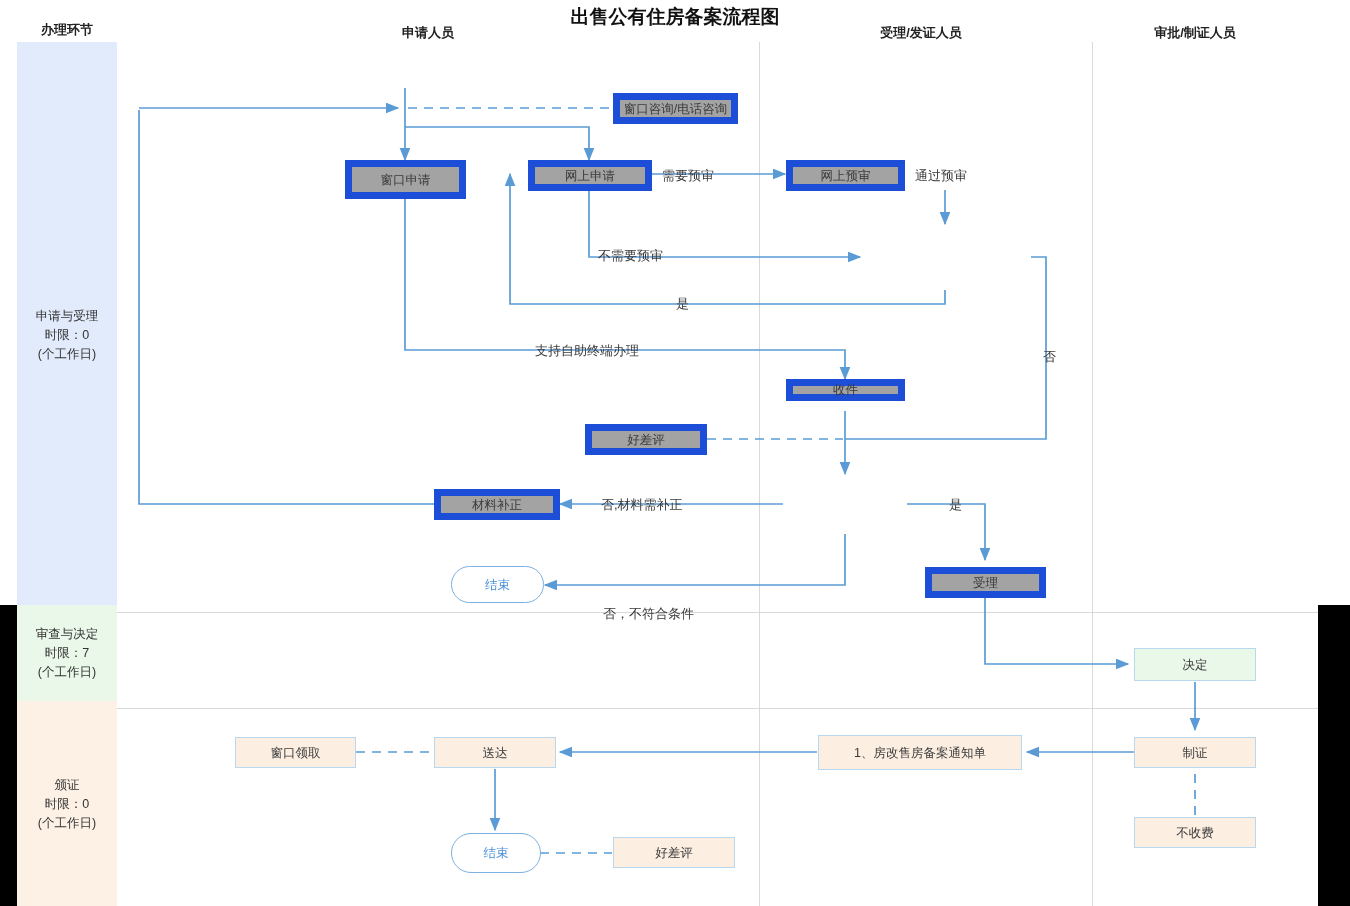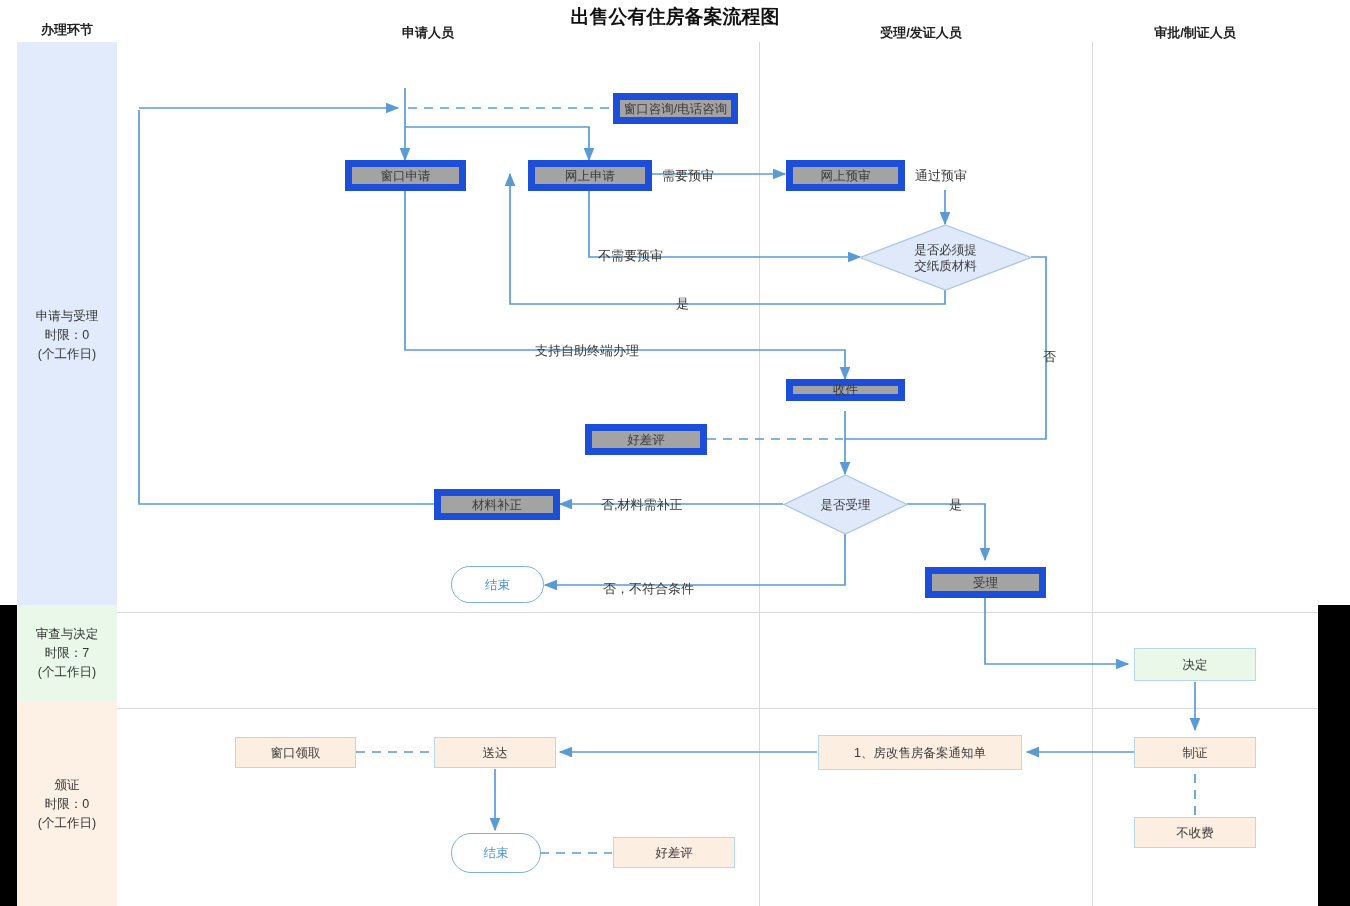--- a/index.html
+++ b/index.html
@@ -158,58 +158,45 @@
 
       <path d="M1195,774 L1195,815" stroke-dasharray="9 7"></path>
     </g>
   </svg>
 
 
   <div class="node blue" style="left:613px;top:93px;width:125px;height:31px;">
     <span>窗口咨询/电话咨询</span>
   </div>
 
-  <div class="node blue" style="left:345px;top:160px;width:121px;height:31px;">
+  <div class="node blue" style="left:345px;top:160px;width:121px;height:39px;">
     <span>窗口申请</span>
   </div>
 
   <div class="node blue" style="left:528px;top:160px;width:124px;height:31px;">
     <span>网上申请</span>
   </div>
 
   <div class="node blue" style="left:786px;top:160px;width:119px;height:31px;">
     <span>网上预审</span>
   </div>
 
-  <div class="node diamond" style="left:859px;top:224px;width:173px;height:67px;">
-    <svg width="173" height="67" viewBox="0 0 173 67" xmlns="http://www.w3.org/2000/svg">
-      <polygon points="86.5,1 172,33.5 86.5,66 1,33.5" fill="#dfe9fa" stroke="#a8c6ea" stroke-width="1.3"></polygon>
-    </svg>
-    <span class="dlabel" style="white-space:pre-line;">是否必须提
-交纸质材料</span>
-  </div>
 
   <div class="node blue" style="left:786px;top:379px;width:119px;height:22px;">
     <span>收件</span>
   </div>
 
   <div class="node blue" style="left:585px;top:424px;width:122px;height:31px;">
     <span>好差评</span>
   </div>
 
   <div class="node blue" style="left:434px;top:489px;width:126px;height:31px;">
     <span>材料补正</span>
   </div>
 
-  <div class="node diamond" style="left:783px;top:474px;width:125px;height:61px;">
-    <svg width="125" height="61" viewBox="0 0 125 61" xmlns="http://www.w3.org/2000/svg">
-      <polygon points="62.5,1 124,30.5 62.5,60 1,30.5" fill="#dfe9fa" stroke="#a8c6ea" stroke-width="1.3"></polygon>
-    </svg>
-    <span class="dlabel">是否受理</span>
-  </div>
 
   <div class="node term" style="left:451px;top:566px;width:93px;height:37px;">
     <span>结束</span>
   </div>
 
   <div class="node blue" style="left:925px;top:567px;width:121px;height:31px;">
     <span>受理</span>
   </div>
 
   <div class="node green" style="left:1134px;top:648px;width:122px;height:33px;">
@@ -245,15 +232,15 @@
   </div>
 
   <div class="edge-label" style="left:662px;top:167px;">需要预审</div>
   <div class="edge-label" style="left:915px;top:167px;">通过预审</div>
   <div class="edge-label" style="left:598px;top:247px;">不需要预审</div>
   <div class="edge-label" style="left:676px;top:295px;">是</div>
   <div class="edge-label vert" style="left:1040px;top:340px;">否</div>
   <div class="edge-label" style="left:535px;top:342px;">支持自助终端办理</div>
   <div class="edge-label" style="left:601px;top:496px;">否,材料需补正</div>
   <div class="edge-label" style="left:949px;top:496px;">是</div>
-  <div class="edge-label" style="left:603px;top:580px;">否，不符合条件</div>
+  <div class="edge-label" style="left:603px;top:605px;">否，不符合条件</div>
 
 </div>
 
 </body></html>

